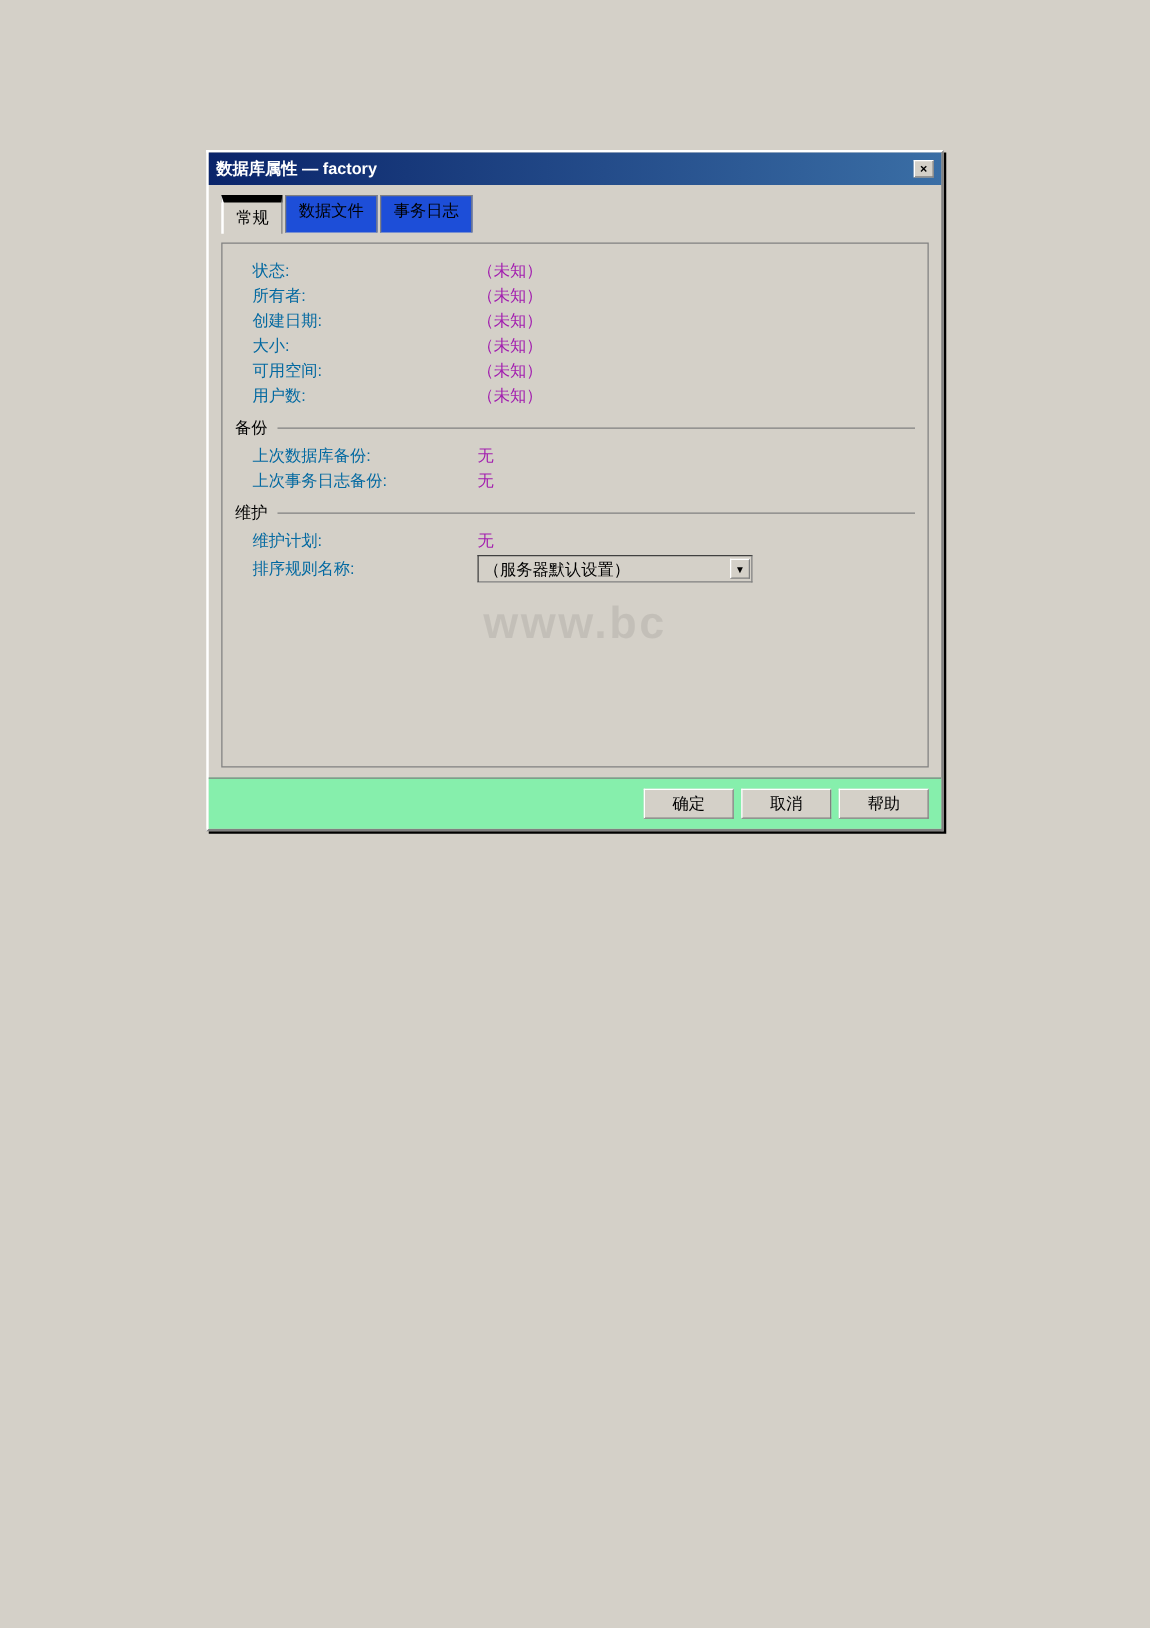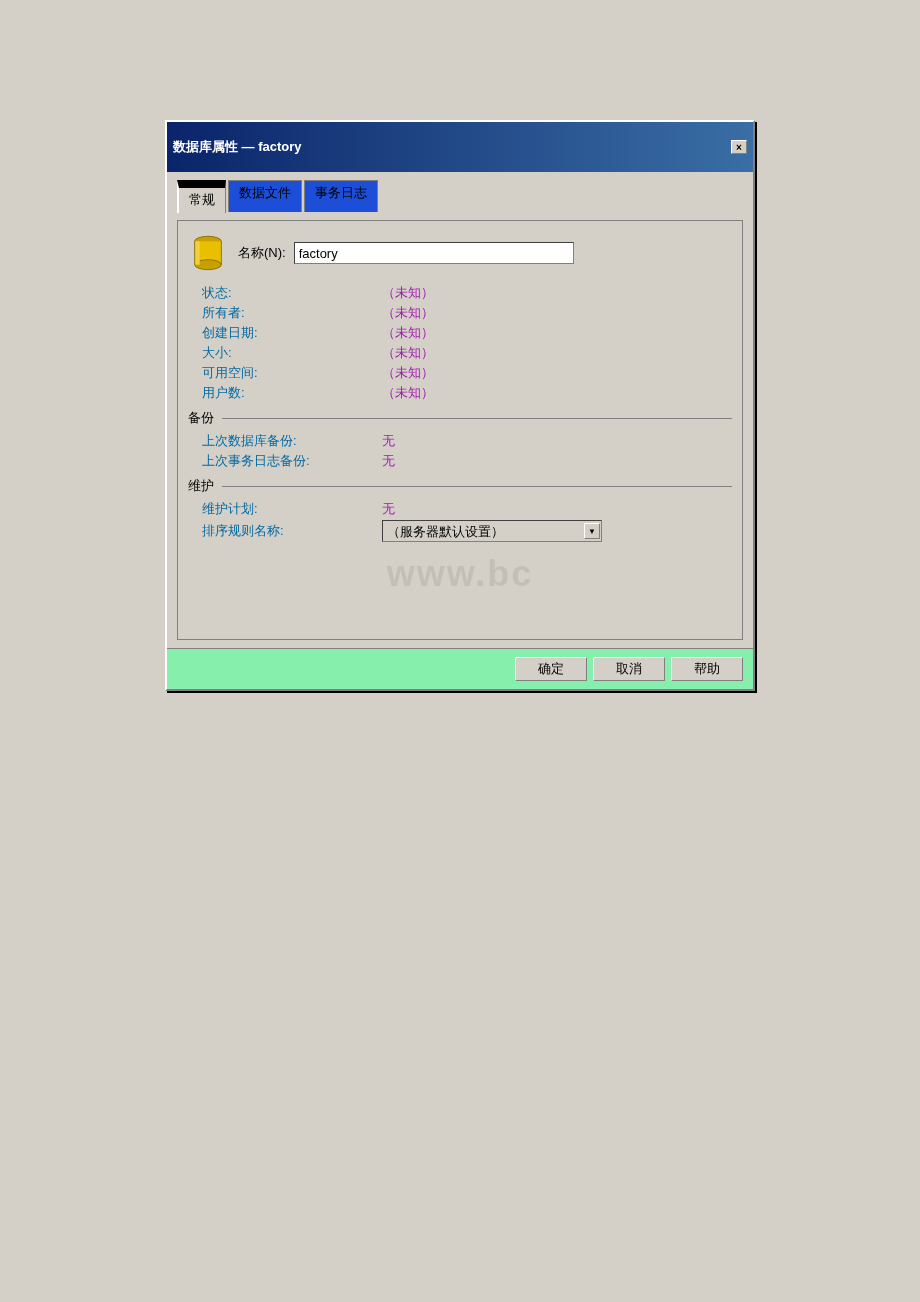--- a/index.html
+++ b/index.html
@@ -20,21 +20,21 @@
       background: #d4d0c8;
       border: 2px solid #ffffff;
       border-right-color: #808080;
       border-bottom-color: #808080;
       box-shadow: 2px 2px 0 #000;
     }
 
     .title-bar {
       background: linear-gradient(to right, #0a246a, #3a6ea5);
       color: white;
-      padding: 16px 6px;
+      padding: 4px 6px;
       display: flex;
       justify-content: space-between;
       align-items: center;
       font-size: 13px;
       font-weight: bold;
     }
 
     .title-bar-text {
       color: white;
       font-size: 13px;
@@ -71,21 +71,21 @@
       background: #1d4ed8;
       border: 1px solid #808080;
       border-bottom: none;
       cursor: pointer;
       font-size: 13px;
       position: relative;
     }
 
     .tab.active {
       background: #d4d0c8;
-      border-top: 8px solid #000000;
+      border-top: 6px solid #000000;
       border-left: 2px solid #ffffff;
       border-right: 1px solid #808080;
       border-bottom: none;
       z-index: 2;
       margin-bottom: -1px;
       padding-bottom: 4px;
     }
 
     .tab-content-area {
       border: 1px solid #808080;
@@ -252,35 +252,20 @@
   <div class="dialog-content">
 
     <div class="tabs">
       <div class="tab active">常规</div>
       <div class="tab">数据文件</div>
       <div class="tab">事务日志</div>
     </div>
 
     <div class="tab-content-area">
 
-      <div class="name-row">
-
-        <svg class="db-icon" viewBox="0 0 40 48" xmlns="http://www.w3.org/2000/svg">
-
-          <ellipse cx="20" cy="10" rx="16" ry="6" fill="#c8a000" stroke="#806600" stroke-width="1"></ellipse>
-          <rect x="4" y="10" width="32" height="28" fill="#e8c000"></rect>
-          <ellipse cx="20" cy="38" rx="16" ry="6" fill="#c8a000" stroke="#806600" stroke-width="1"></ellipse>
-
-          <rect x="4" y="10" width="6" height="28" fill="#f0d040"></rect>
-          <line x1="4" y1="10" x2="4" y2="38" stroke="#806600" stroke-width="1"></line>
-          <line x1="36" y1="10" x2="36" y2="38" stroke="#806600" stroke-width="1"></line>
-        </svg>
-        <span class="name-label">名称(N):</span>
-        <input class="name-input" type="text" value="factory" style="">
-      </div>
 
       <div class="section">
         <div class="info-row">
           <span class="info-label">状态:</span>
           <span class="info-value">（未知）</span>
         </div>
         <div class="info-row">
           <span class="info-label">所有者:</span>
           <span class="info-value">（未知）</span>
         </div>

